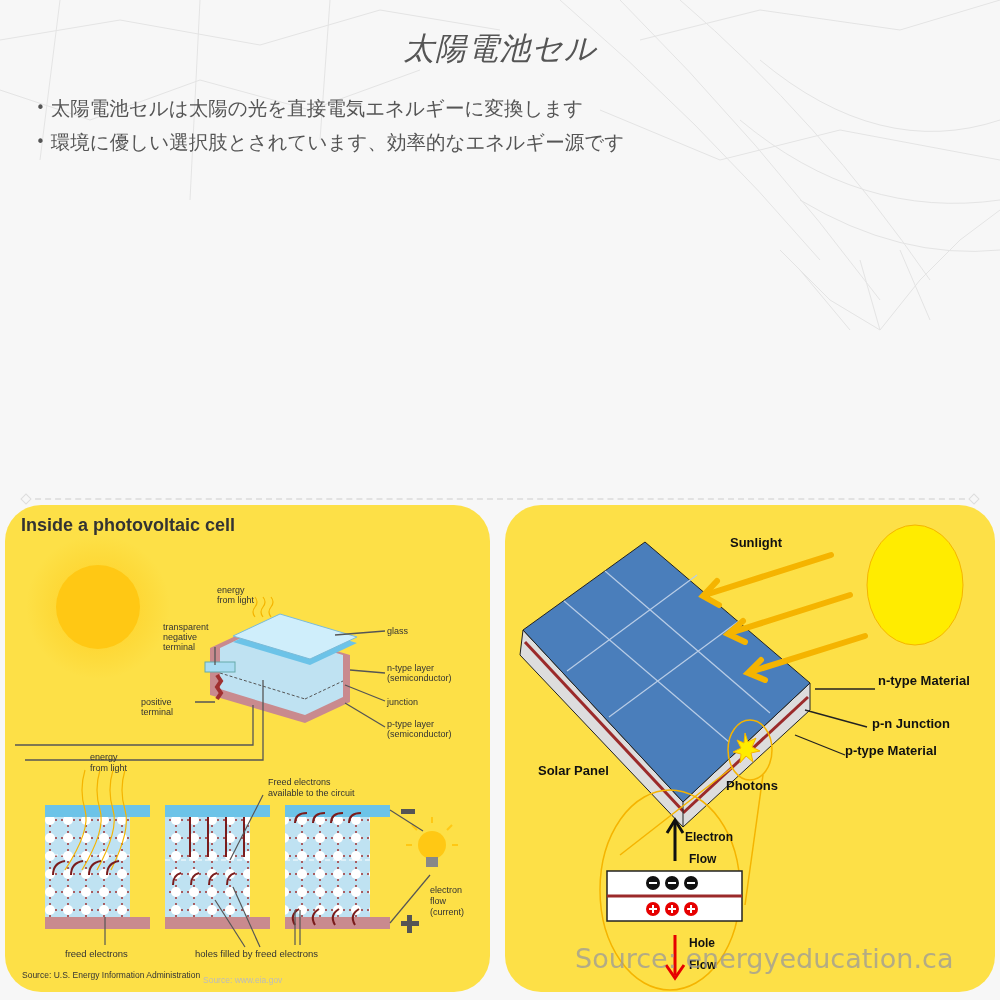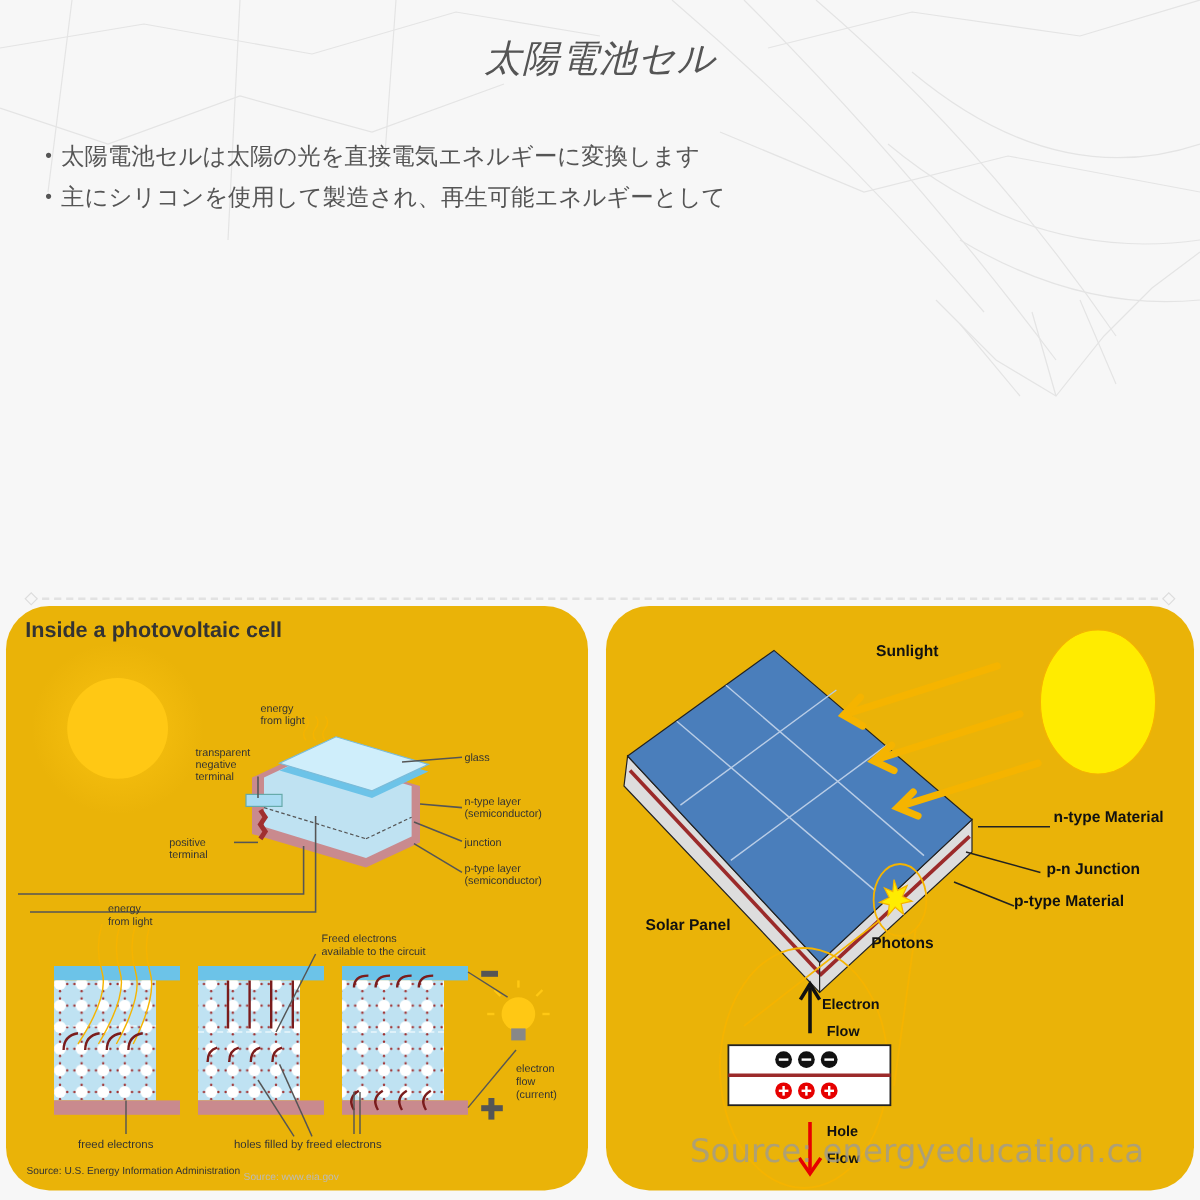--- a/index.html
+++ b/index.html
@@ -8,36 +8,36 @@
     background: #f7f7f7;
     font-family: "DejaVu Sans", sans-serif;
     position: relative;
     color: #444;
   }
   .bg-net { position: absolute; left: 0; top: 0; width: 1000px; height: 340px; pointer-events: none; }
   .title {
     position: absolute; top: 28px; left: 0; width: 1000px; text-align: center;
     font-size: 31px; color: #555; font-weight: 300; letter-spacing: 1px; font-style: italic;
   }
-  .bullets { position: absolute; left: 36px; top: 92px; list-style: none; margin-top: 22px; }
+  .bullets { position: absolute; left: 36px; top: 92px; list-style: none; }
   .bullets li {
     font-size: 19.5px; color: #555; line-height: 32.5px; white-space: nowrap;
   }
   .bullets li::before { content: "•"; margin-right: 6px; font-size: 15px; vertical-align: 2px; }
   .divider {
     position: absolute; left: 25px; top: 498px; width: 950px; height: 0;
     border-top: 2px dashed #e2e2e2;
   }
   .divider::before, .divider::after {
     content: ""; position: absolute; top: -5px; width: 6px; height: 6px;
     border: 1px solid #ddd; transform: rotate(45deg); background: #f7f7f7;
   }
   .divider::before { left: -3px; } .divider::after { right: -3px; }
   .card {
-    position: absolute; top: 505px; height: 487px; background: #eab308;
+    position: absolute; top: 505px; height: 487px; background: #fde047;
     border-radius: 36px; overflow: hidden;
   }
   .card.left { left: 5px; width: 485px; }
   .card.right { left: 505px; width: 490px; text-align: right; }
   .card svg { position: absolute; left: 0; top: 0; }
   .lbl { font-family: "Liberation Sans", sans-serif; fill: #333; }
   .blbl { font-family: "Liberation Sans", sans-serif; fill: #111; font-weight: bold; }
 </style>
 </head>
 <body>
@@ -53,21 +53,21 @@
     <path d="M800 270 L850 330 M860 260 L880 330 M900 250 L930 320"></path>
     <path d="M640 40 L760 10 L900 30 L1000 0"></path>
     <path d="M600 110 L720 160 L840 130 L1000 160"></path>
   </g>
 </svg>
 
 <div class="title">太陽電池セル</div>
 
 <ul class="bullets">
   <li>太陽電池セルは太陽の光を直接電気エネルギーに変換します</li>
-  <li>主にシリコンを使用して製造され、再生可能エネルギーとして</li>
+  <li>環境に優しい選択肢とされています、効率的なエネルギー源です</li>
 </ul>
 
 <div class="divider"></div>
 
 <div class="card left">
   <svg width="485" height="487" viewBox="0 0 485 487">
     <defs>
       <radialGradient id="glow" cx="50%" cy="50%" r="50%">
         <stop offset="55%" stop-color="#ffc814" stop-opacity="0.35"></stop>
         <stop offset="100%" stop-color="#ffc814" stop-opacity="0"></stop>

